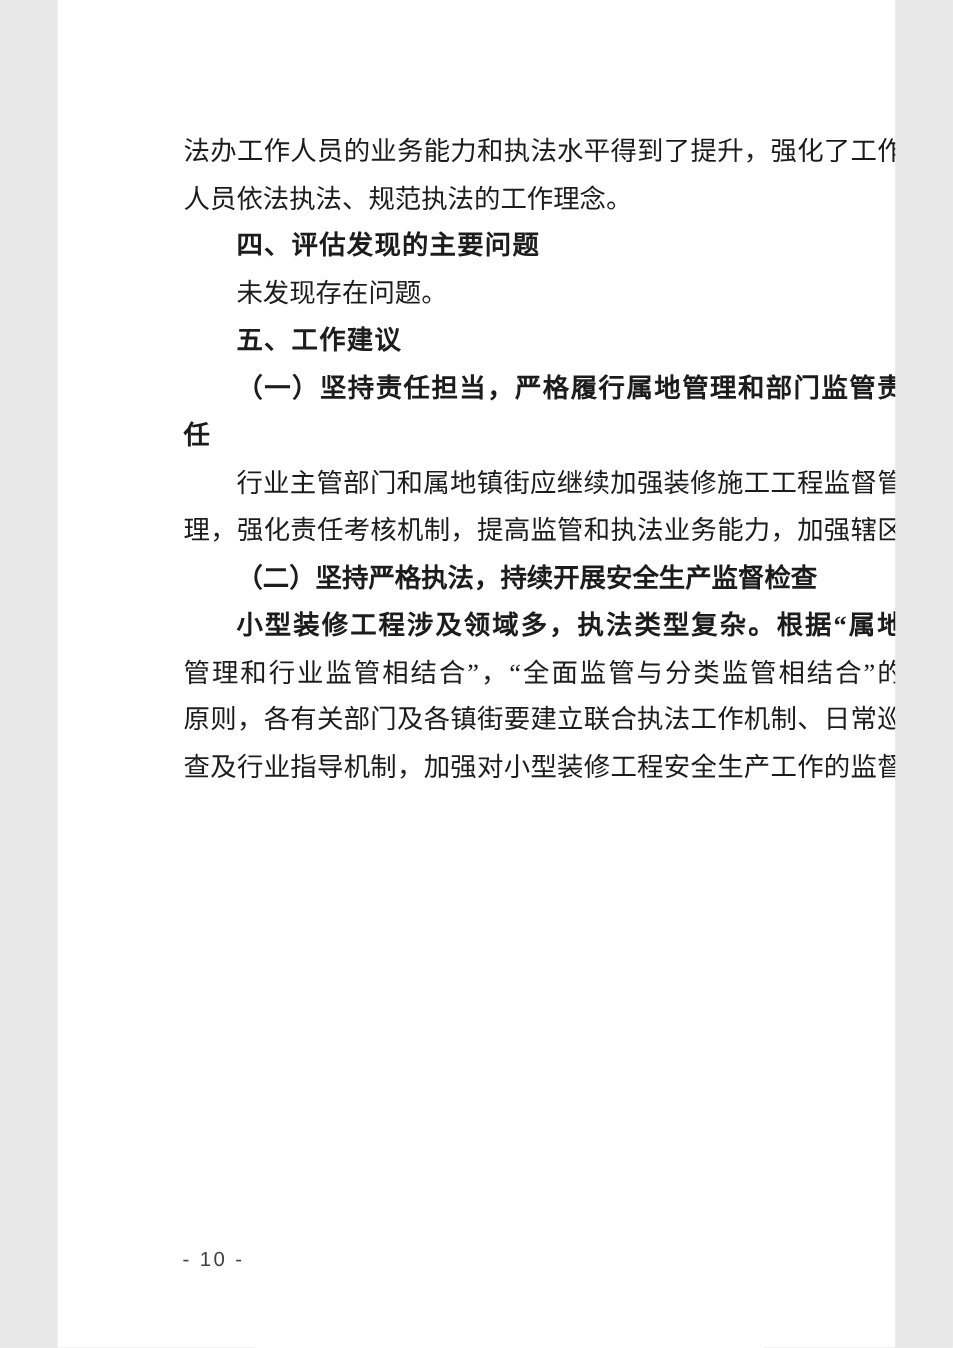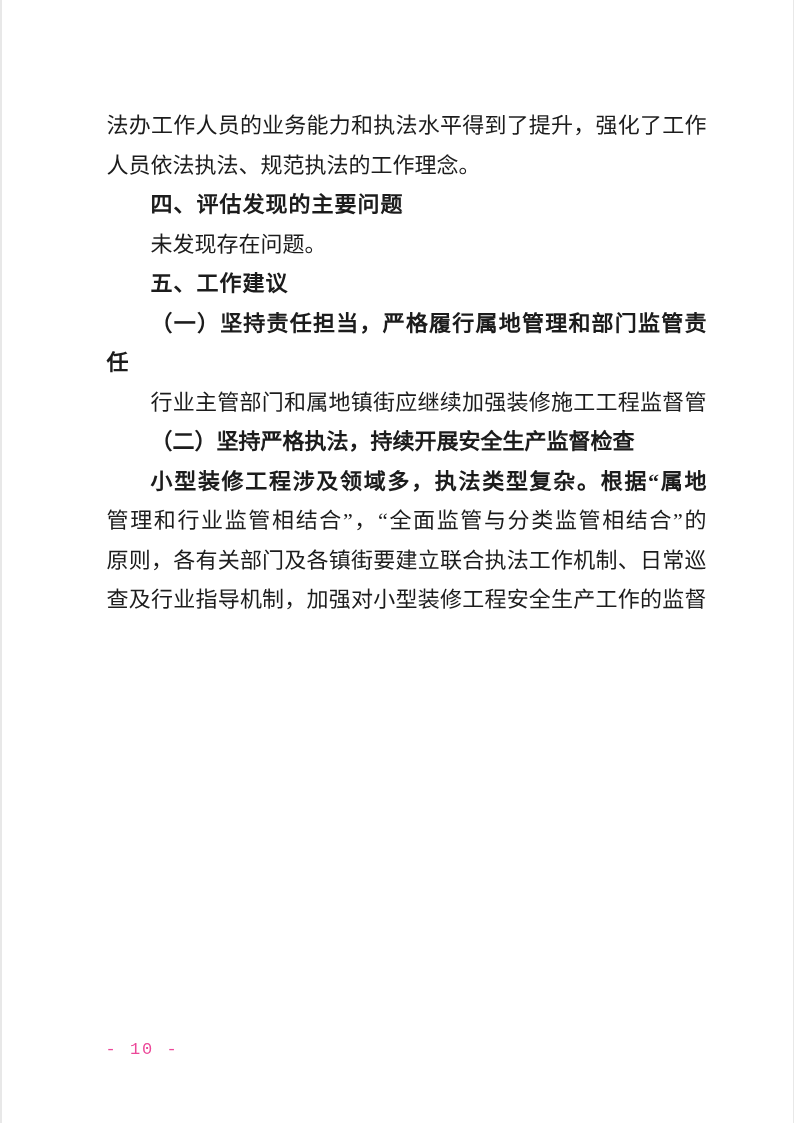--- a/index.html
+++ b/index.html
@@ -2,21 +2,21 @@
 <html lang="zh-CN"><head>
 <meta charset="utf-8">
 <style>
   html, body {
     margin: 0;
     padding: 0;
     background: #e8e8e8;
   }
   .sheet {
     position: relative;
-    width: 791px;
+    width: 698px;
     height: 1123px;
     margin: 0 auto;
     background: #ffffff;
     overflow: hidden;
     color: #1c1c1c;
   }
   .doc-body {
     position: absolute;
     left: 105px;
     top: 106px;
@@ -48,24 +48,24 @@
     font-family: "Liberation Serif", "DejaVu Serif", serif;
     font-weight: 700;
   }
   .para.attachment {
     margin-top: 39.5px;
   }
   .page-number {
     position: absolute;
     left: 104px;
     top: 1040px;
-    font-family: Liberation Mono, monospace;
+    font-family: Liberation Sans, sans-serif;
     font-size: 17px;
     letter-spacing: 2px;
-    color: #ec4899;
+    color: #404040;
   }
 </style>
 </head>
 <body>
 
 <div class="sheet">
   <div class="doc-body" id="doc-body">
       <div class="para body">
         <div class="line fill">法办工作人员的业务能力和执法水平得到了提升，强化了工作</div>
         <div class="line">人员依法执法、规范执法的工作理念。</div>
@@ -78,20 +78,21 @@
       </div>
       <div class="para heading1">
         <div class="line" style="padding-left: 44px;">五、工作建议</div>
       </div>
       <div class="para subheading">
         <div class="line fill" style="padding-left: 44px;">（一）坚持责任担当，严格履行属地管理和部门监管责</div>
         <div class="line">任</div>
       </div>
       <div class="para body">
         <div class="line fill" style="padding-left: 44px;">行业主管部门和属地镇街应继续加强装修施工工程监督管</div>
+        <div class="line fill">理，强化责任考核机制，提高监管和执法业务能力，加强辖区</div>
       </div>
       <div class="para subheading">
         <div class="line" style="padding-left: 44px;">（二）坚持严格执法，持续开展安全生产监督检查</div>
       </div>
       <div class="para body">
         <div class="line fill" style="padding-left: 44px; font-weight: bold;">小型装修工程涉及领域多，执法类型复杂。根据“属地</div>
         <div class="line fill">管理和行业监管相结合”，“全面监管与分类监管相结合”的</div>
         <div class="line fill">原则，各有关部门及各镇街要建立联合执法工作机制、日常巡</div>
         <div class="line fill">查及行业指导机制，加强对小型装修工程安全生产工作的监督</div>
       </div>

